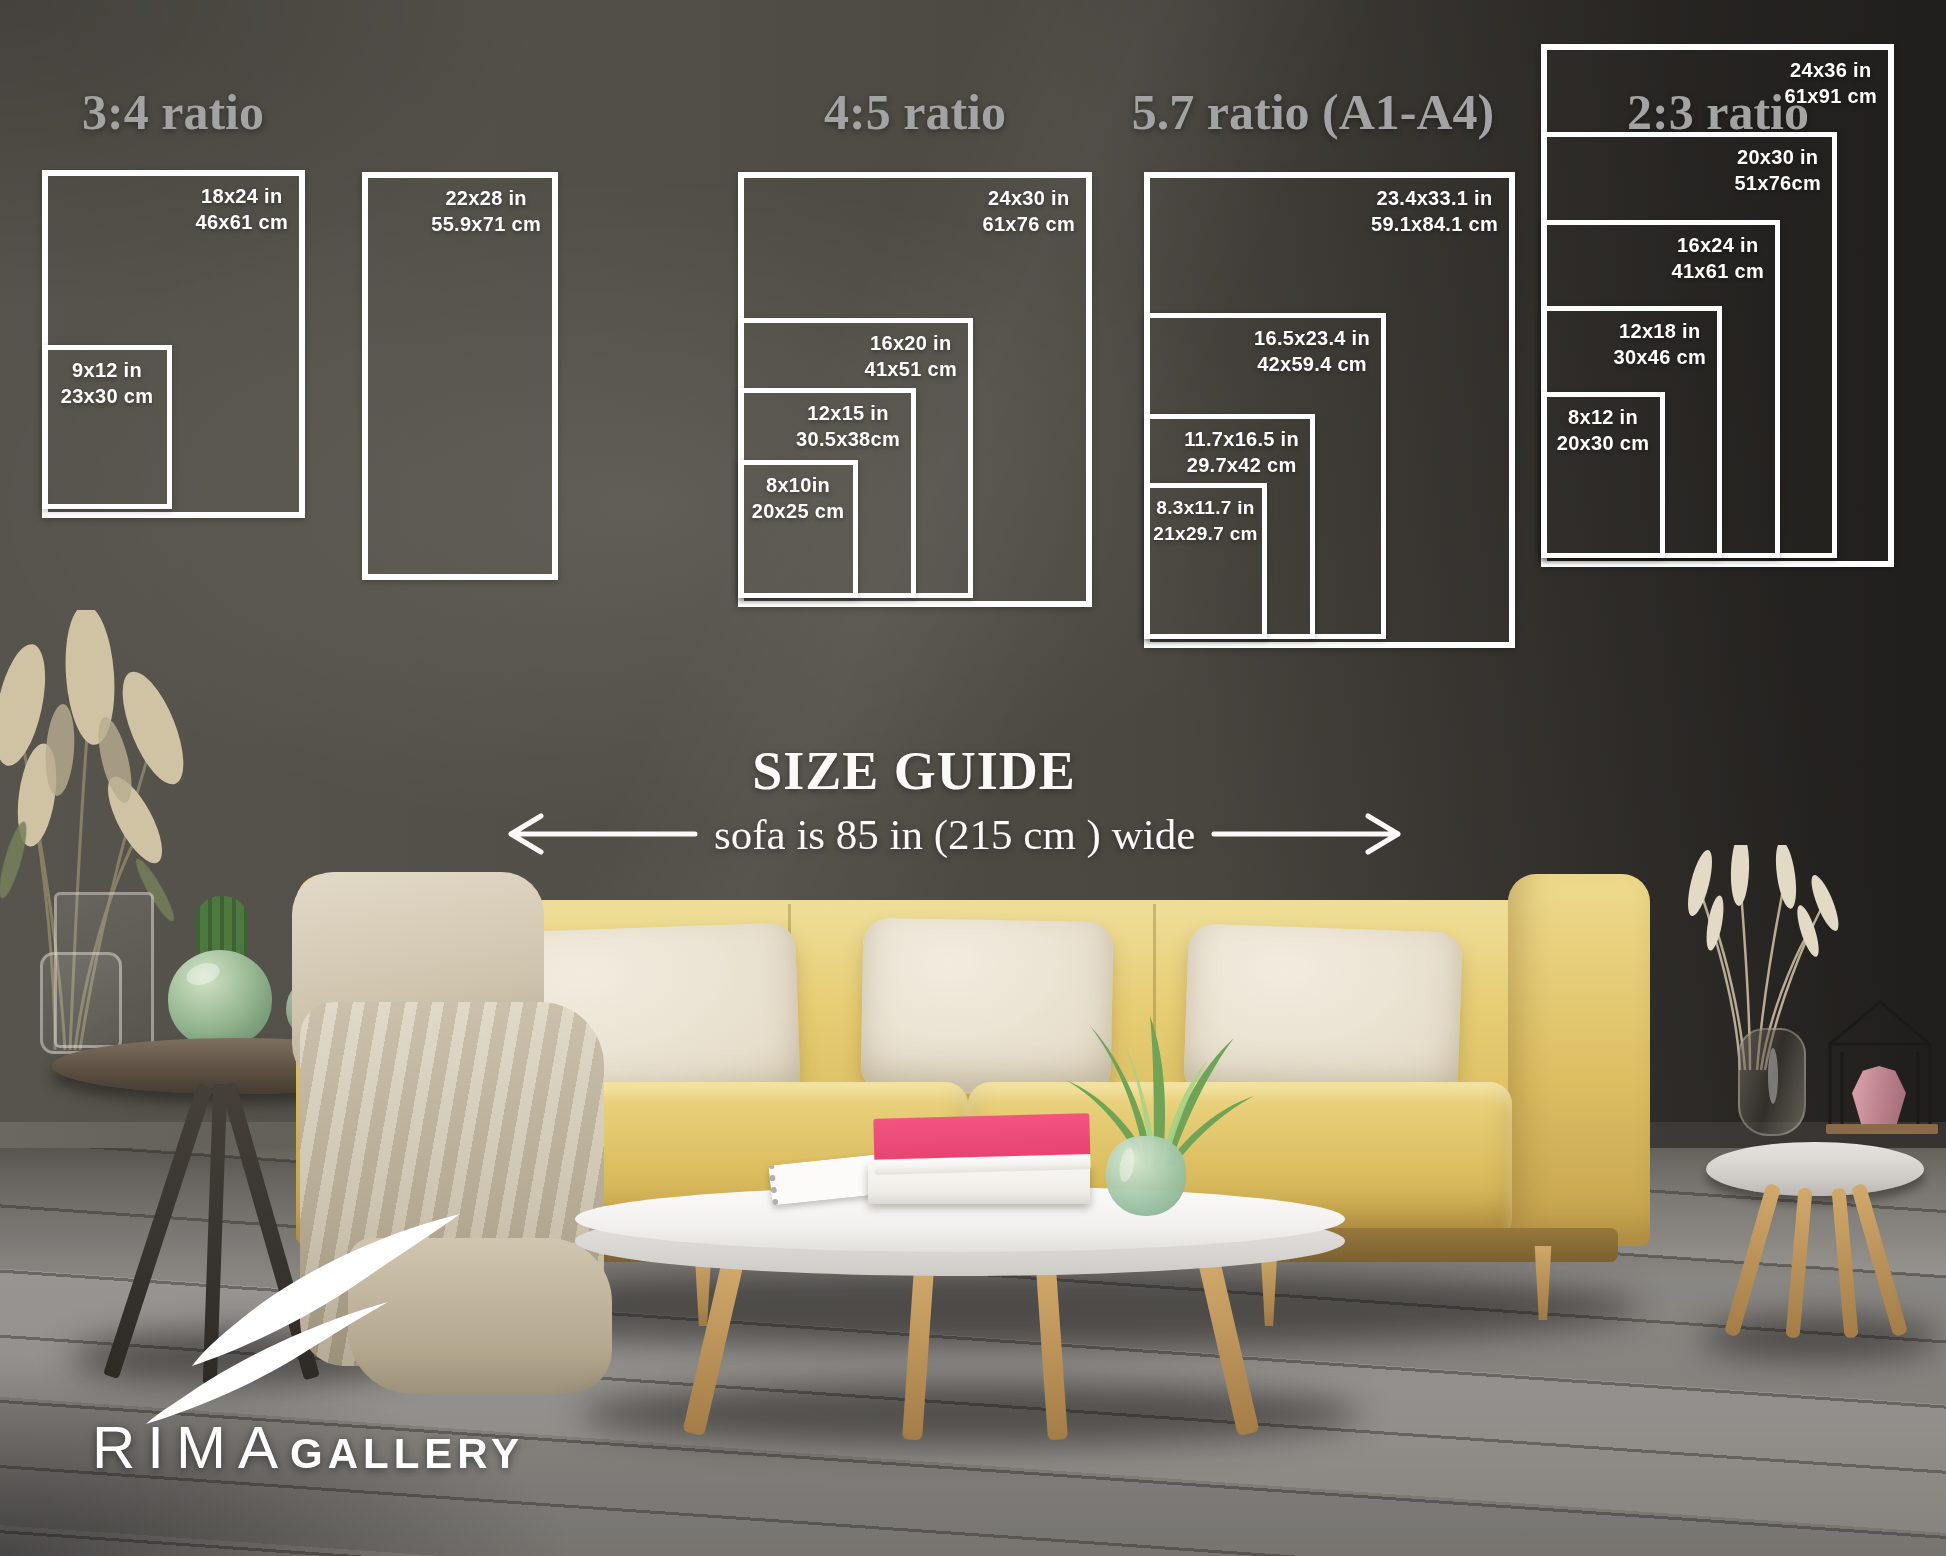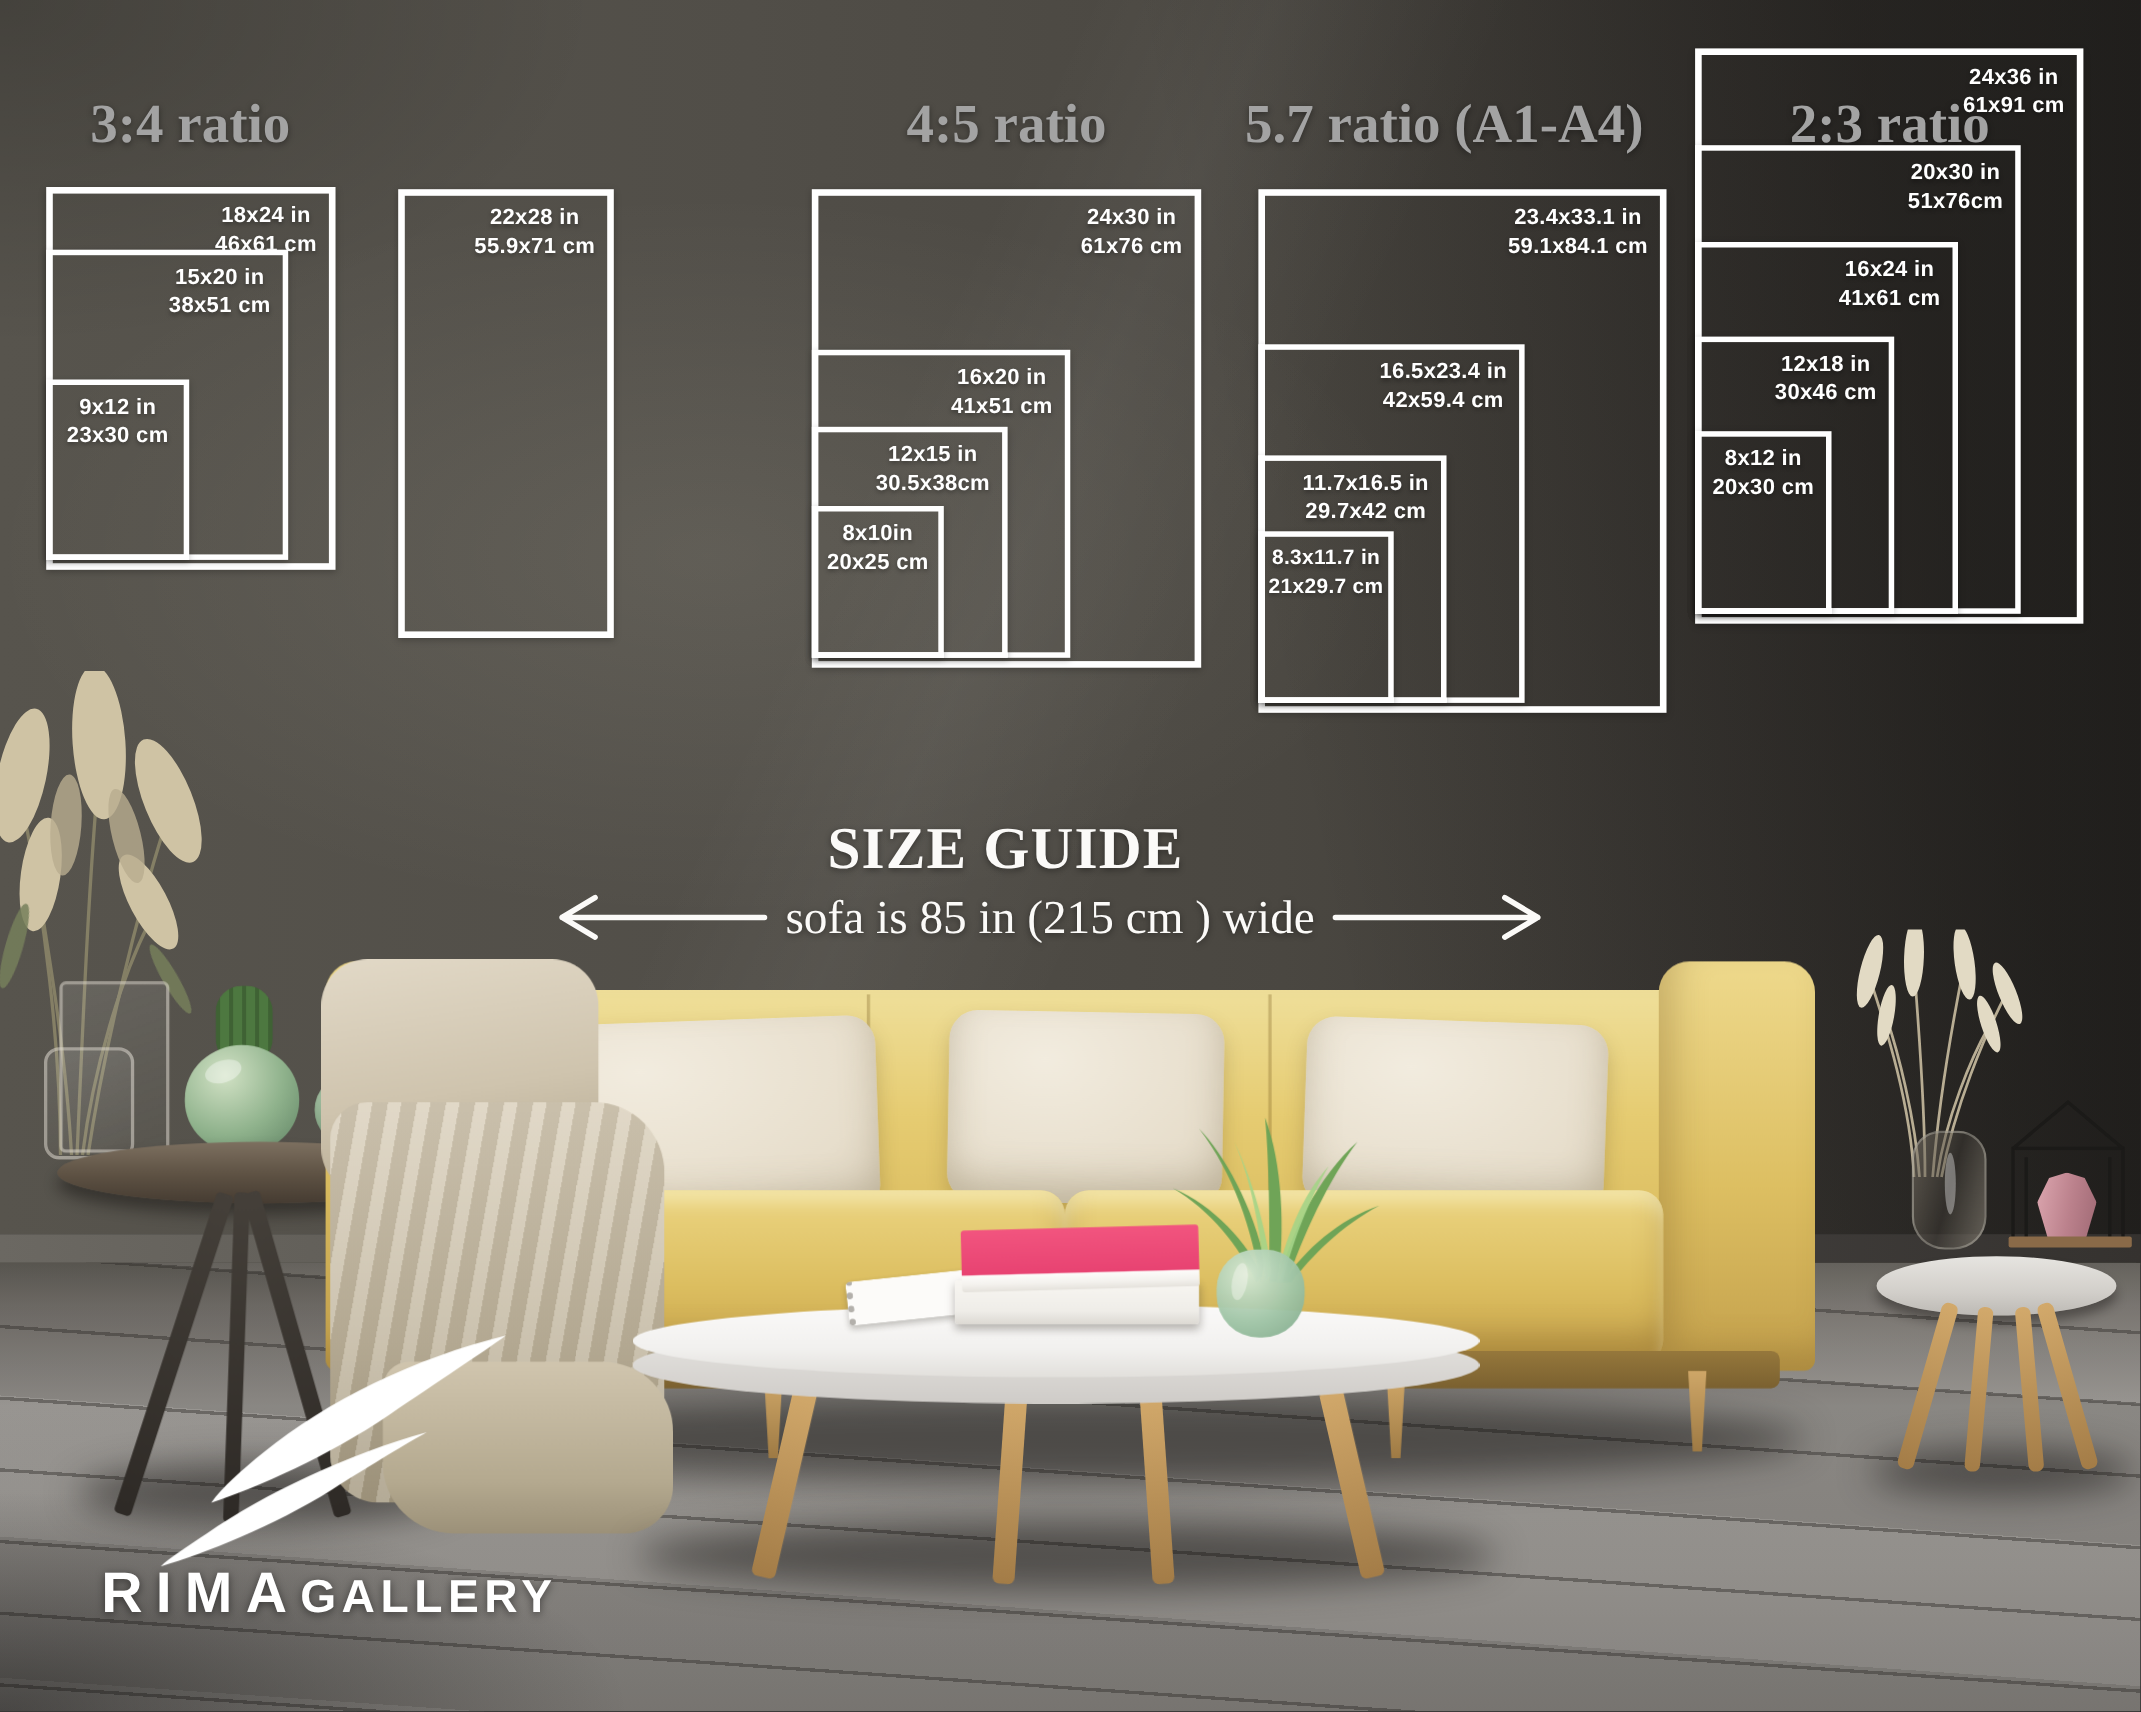--- a/index.html
+++ b/index.html
@@ -72,21 +72,21 @@
 
   
   .wood-leg{position:absolute;background:linear-gradient(180deg,#d2a96b,#a37c47);border-radius:6px;}
   .dark-leg{position:absolute;background:linear-gradient(180deg,#45403a,#2e2a26);border-radius:4px;}
   .glass{position:absolute;border:3px solid rgba(225,220,210,.5);
     background:linear-gradient(160deg, rgba(255,255,255,.10), rgba(255,255,255,.02));}
   .hl{position:absolute;background:rgba(255,255,255,.55);border-radius:50%;}
 
   .logo-word{position:absolute;display:flex;align-items:baseline;color:#fff;
     text-shadow:0 2px 8px rgba(0,0,0,.5);}
-  .logo-rima{font-size:52px;font-weight:700;letter-spacing:12px;line-height:80px;}
+  .logo-rima{font-size:60px;font-weight:400;letter-spacing:12px;line-height:80px;}
   .logo-gallery{font-size:42px;font-weight:700;letter-spacing:5px;}
 </style>
 </head>
 <body>
 
 <div id="stage">
 
   <div id="wall" class="abs"></div>
   <div id="baseboard" class="abs"></div>
   <div id="floor" class="abs"></div>
@@ -94,26 +94,20 @@
   <div class="ratio-title" style="left:173px;top:82px">3:4 ratio</div>
   <div class="ratio-title" style="left:915px;top:82px">4:5 ratio</div>
   <div class="ratio-title" style="left:1313px;top:82px">5.7 ratio (A1-A4)</div>
   <div class="ratio-title" style="left:1718px;top:82px">2:3 ratio</div>
 
   <div class="group" style="left:42px;top:170px;width:263px;height:348px">
     <div class="frame outer" style="width:263px;height:348px">
       <div class="flabel">
           <div>18x24 in</div>
           <div>46x61 cm</div>
-        </div>
-    </div>
-    <div class="frame inner" style="width:220px;height:282px">
-      <div class="flabel">
-          <div>15x20 in</div>
-          <div>38x51 cm</div>
         </div>
     </div>
     <div class="frame inner" style="width:130px;height:164px">
       <div class="flabel center">
           <div>9x12 in</div>
           <div>23x30 cm</div>
         </div>
     </div>
   </div>
 

